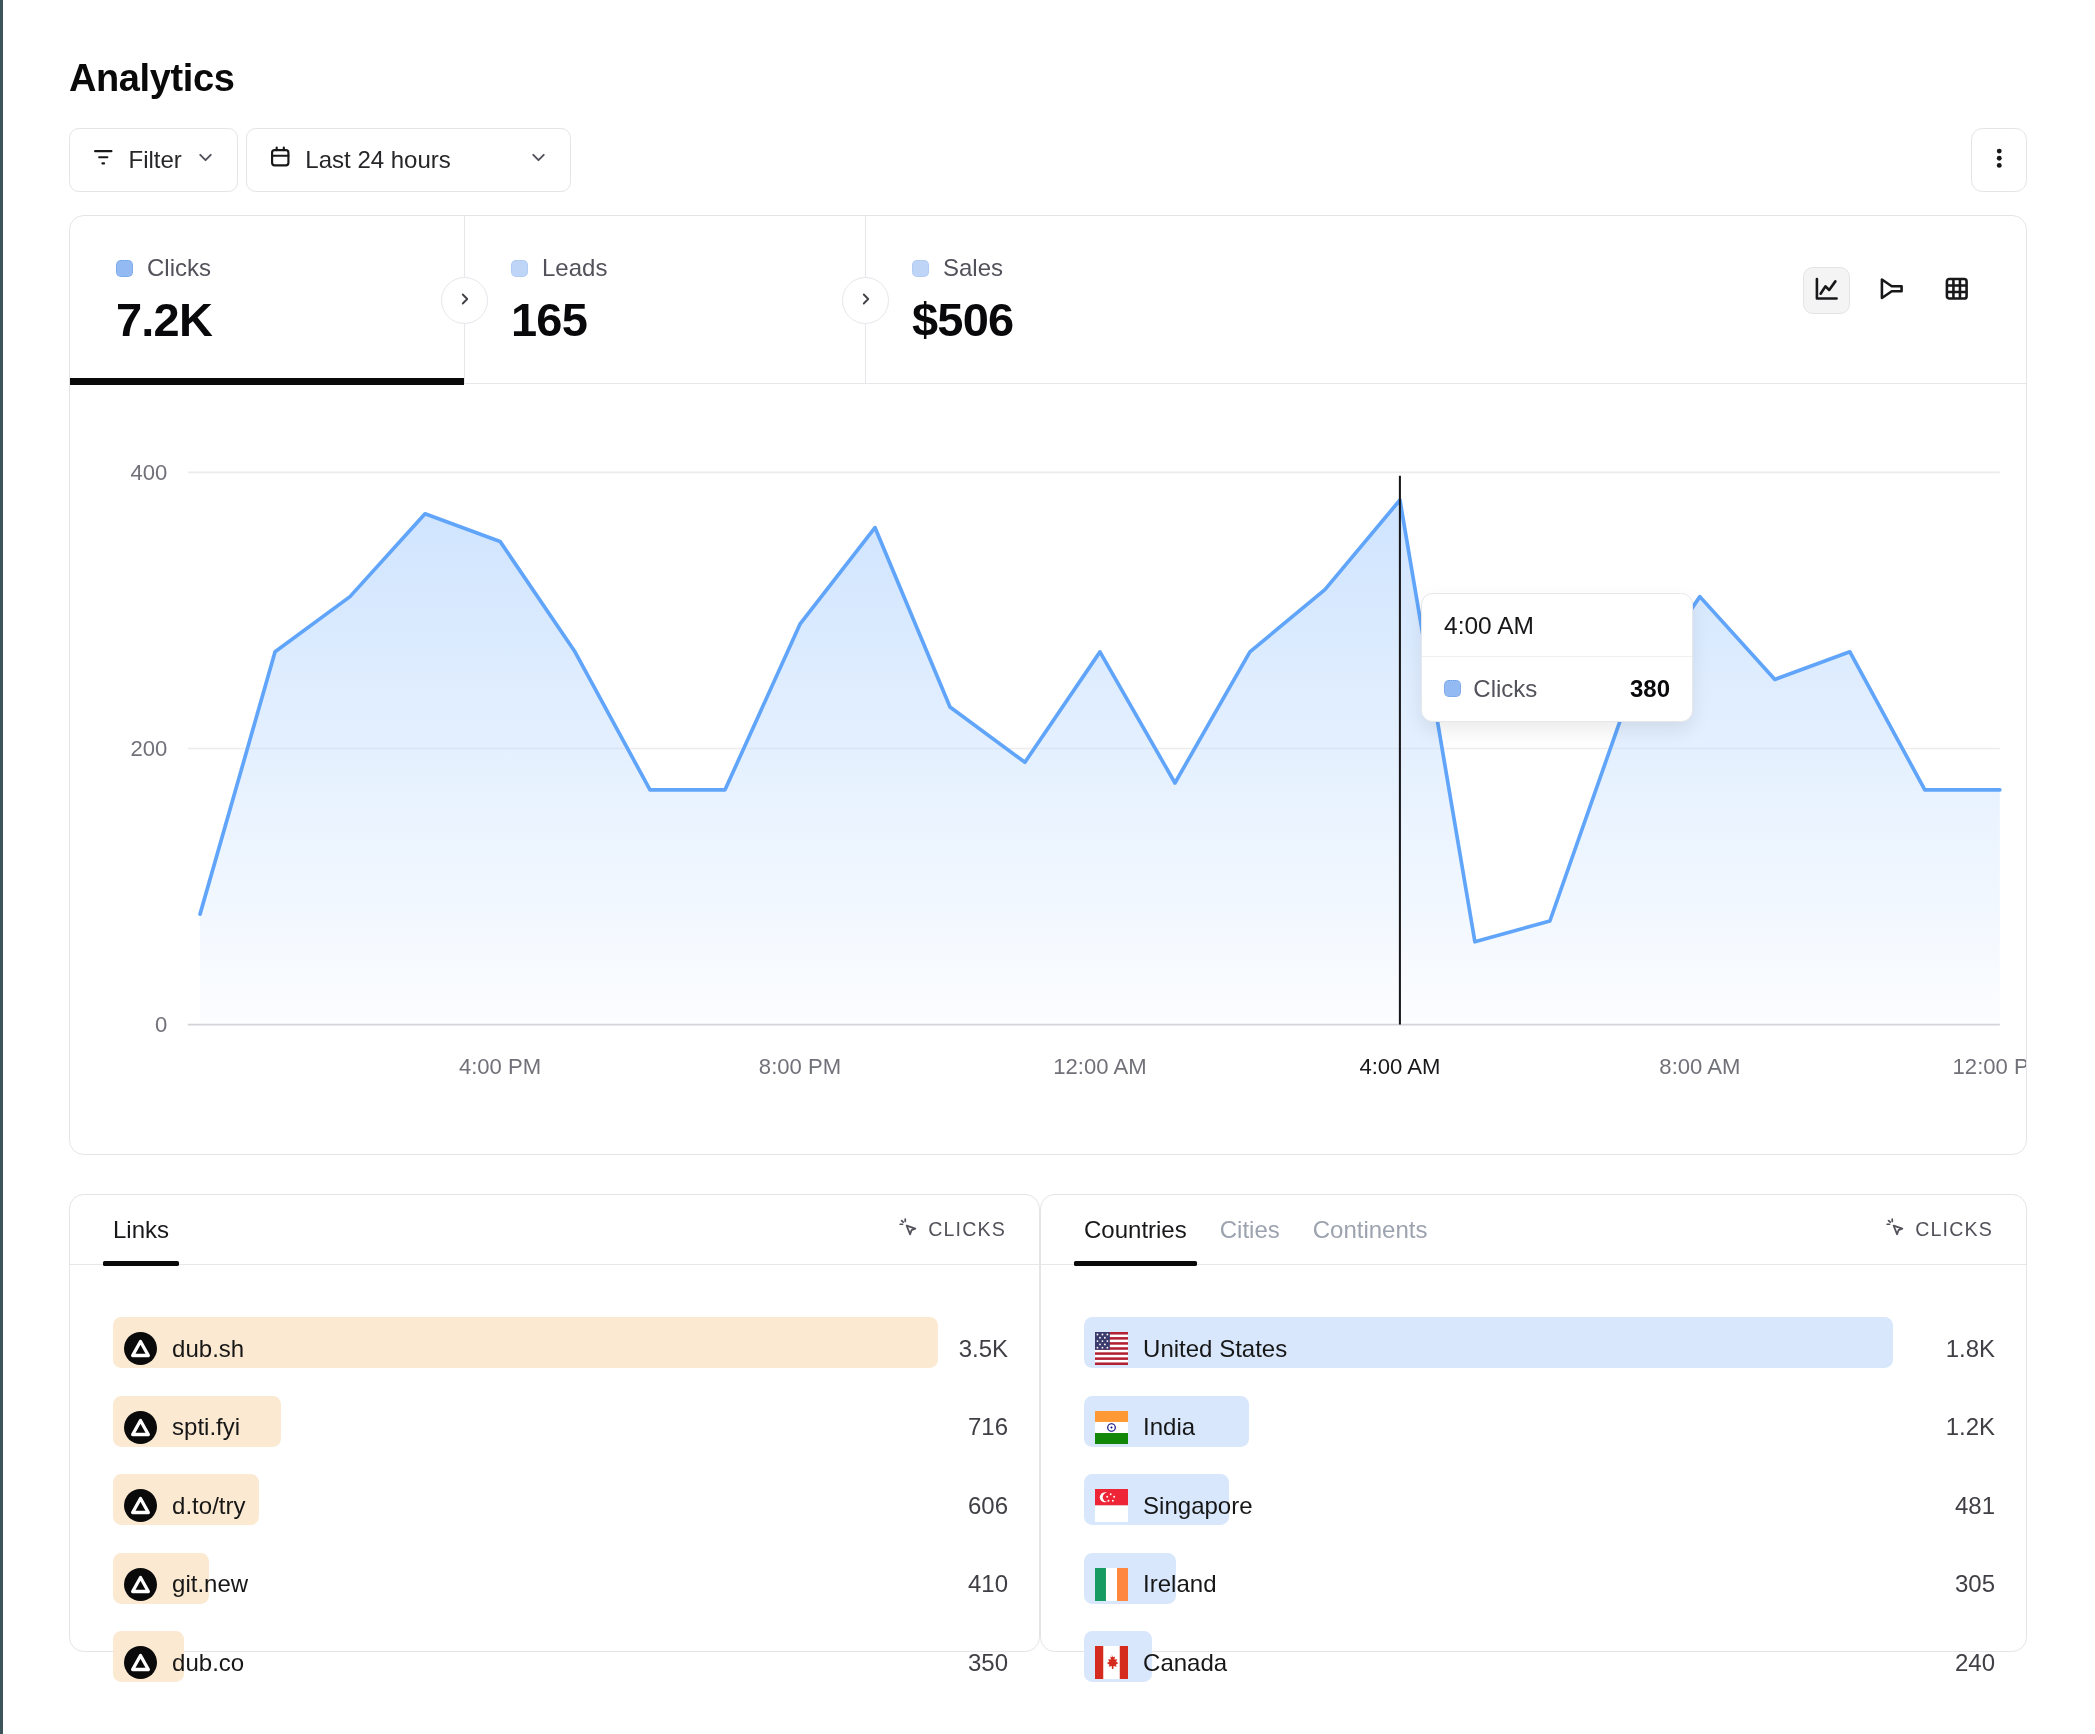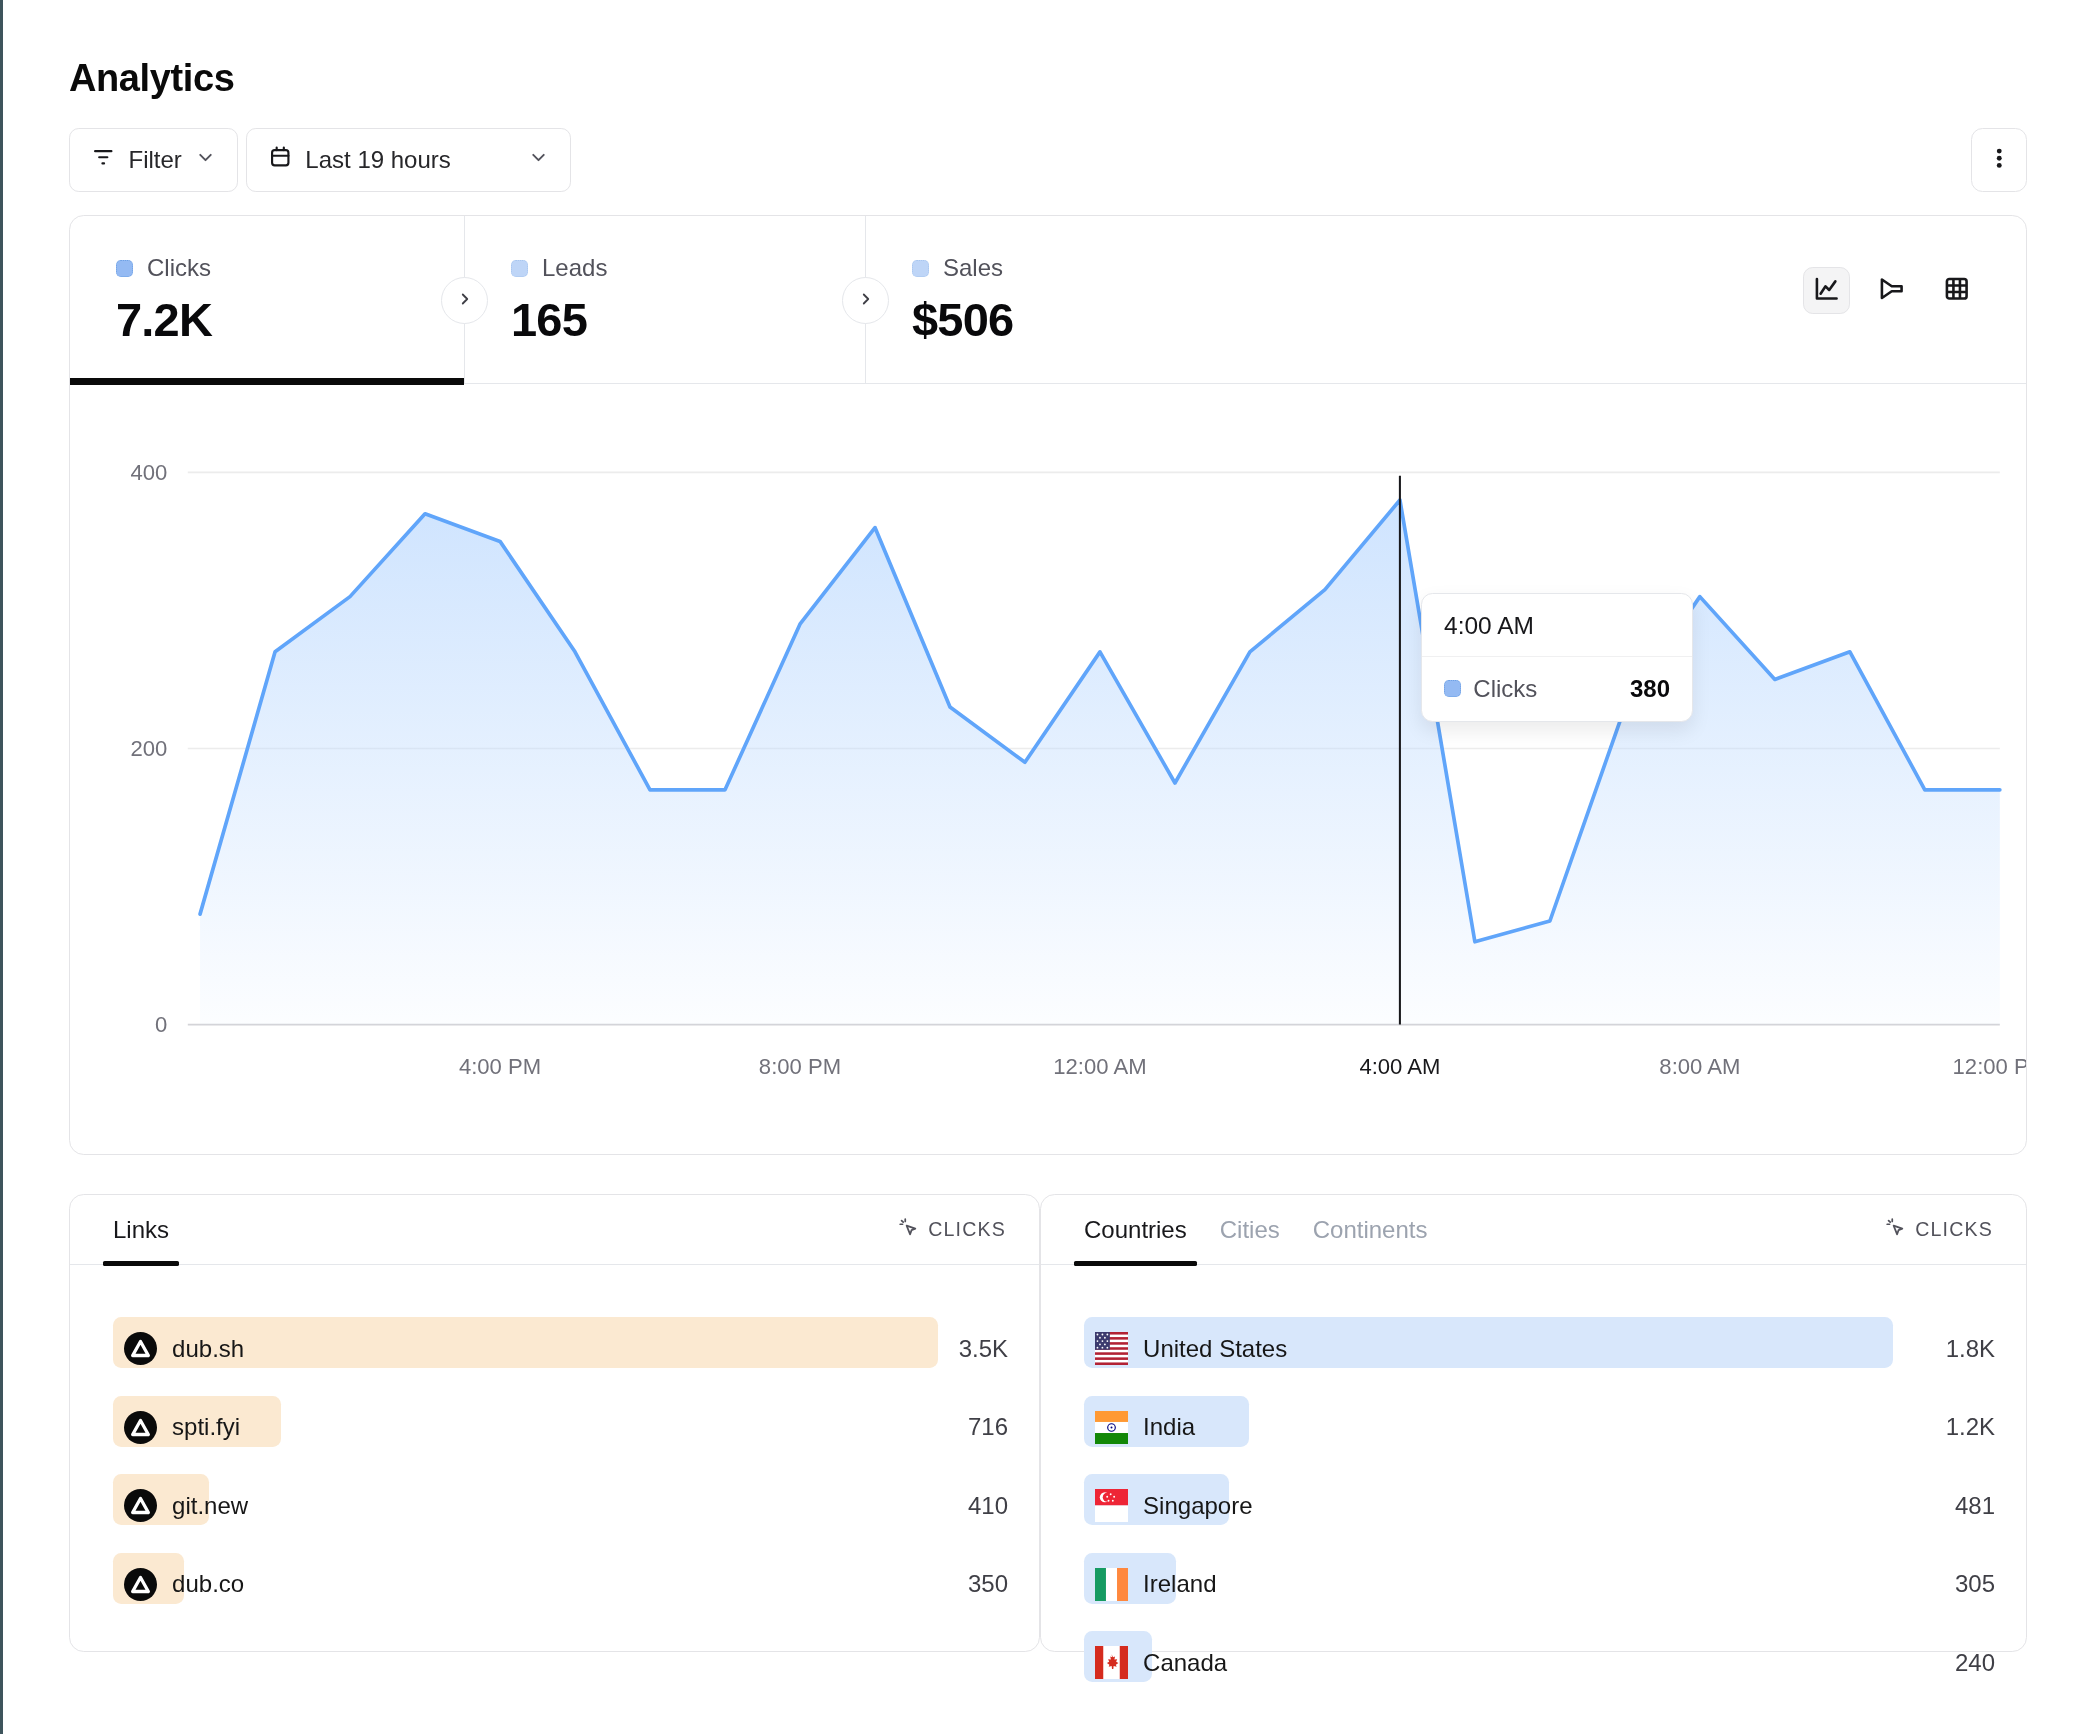--- a/index.html
+++ b/index.html
@@ -89,21 +89,21 @@
           </svg>
       </span>
     </button>
     <button class="btn btn-date">
       <span>
         <svg width="24.5" height="24.5" viewBox="0 0 24 24" fill="none" stroke="#18181b" stroke-width="2.1" stroke-linecap="round">
             <rect x="4" y="5" width="16" height="15" rx="2.5"></rect>
             <path d="M4 10.5h16M8.5 2.5V5M15.5 2.5V5"></path>
           </svg>
       </span>
-      <span>Last 19 hours</span>
+      <span>Last 24 hours</span>
       <span class="chev">
         <svg width="21" height="21" viewBox="0 0 24 24" fill="none" stroke="#52525b" stroke-width="2.2" stroke-linecap="round" stroke-linejoin="round">
             <path d="M6 9l6 6 6-6"></path>
           </svg>
       </span>
     </button>
     <button class="kebab-btn">
       <span>
         <svg width="24.5" height="24.5" viewBox="0 0 24 24" fill="#18181b">
             <circle cx="12" cy="5" r="2.4"></circle>
@@ -228,20 +228,29 @@
           <div class="row">
             <div class="bar" style="width: 168px; background: rgb(251, 233, 209);"></div>
             <div class="row-icon"><svg width="33" height="33" viewBox="0 0 40 40">
                 <circle cx="20" cy="20" r="20" fill="#0a0a0a"></circle>
                 <path d="M20 11.5 L29.5 28.5 H10.5 Z" fill="none" stroke="#ffffff" stroke-width="4" stroke-linejoin="round"></path>
               </svg></div>
             <span class="row-label">spti.fyi</span>
             <span class="row-value">716</span>
           </div>
           <div class="row">
+            <div class="bar" style="width: 146px; background: rgb(251, 233, 209);"></div>
+            <div class="row-icon"><svg width="33" height="33" viewBox="0 0 40 40">
+                <circle cx="20" cy="20" r="20" fill="#0a0a0a"></circle>
+                <path d="M20 11.5 L29.5 28.5 H10.5 Z" fill="none" stroke="#ffffff" stroke-width="4" stroke-linejoin="round"></path>
+              </svg></div>
+            <span class="row-label">d.to/try</span>
+            <span class="row-value">606</span>
+          </div>
+          <div class="row">
             <div class="bar" style="width: 96px; background: rgb(251, 233, 209);"></div>
             <div class="row-icon"><svg width="33" height="33" viewBox="0 0 40 40">
                 <circle cx="20" cy="20" r="20" fill="#0a0a0a"></circle>
                 <path d="M20 11.5 L29.5 28.5 H10.5 Z" fill="none" stroke="#ffffff" stroke-width="4" stroke-linejoin="round"></path>
               </svg></div>
             <span class="row-label">git.new</span>
             <span class="row-value">410</span>
           </div>
           <div class="row">
             <div class="bar" style="width: 71px; background: rgb(251, 233, 209);"></div>

